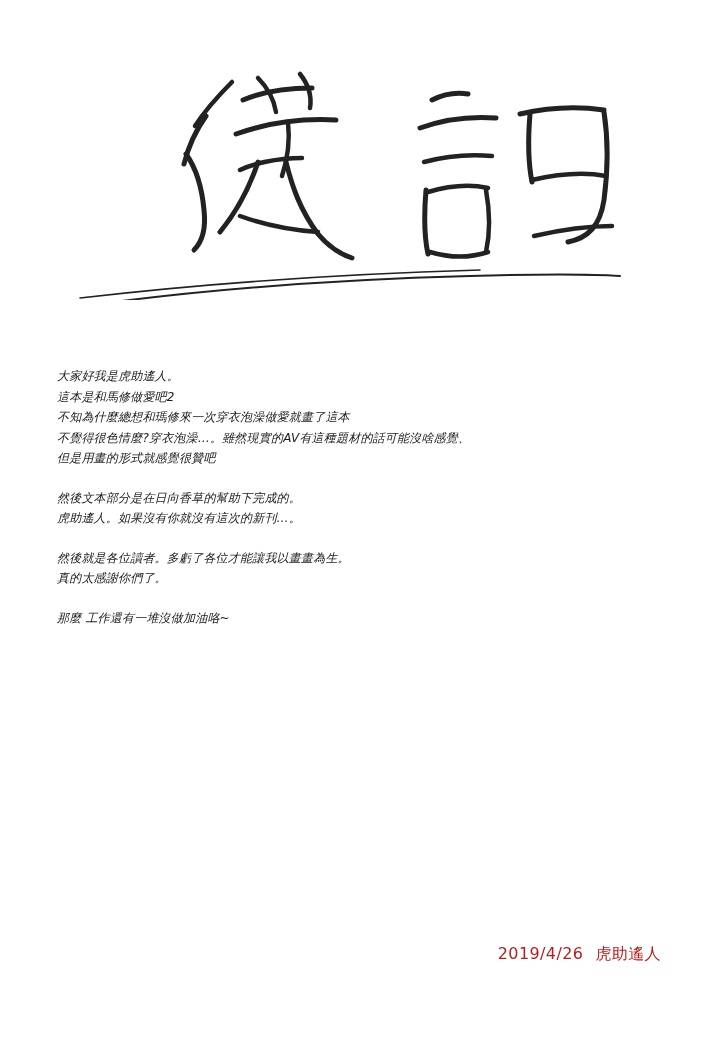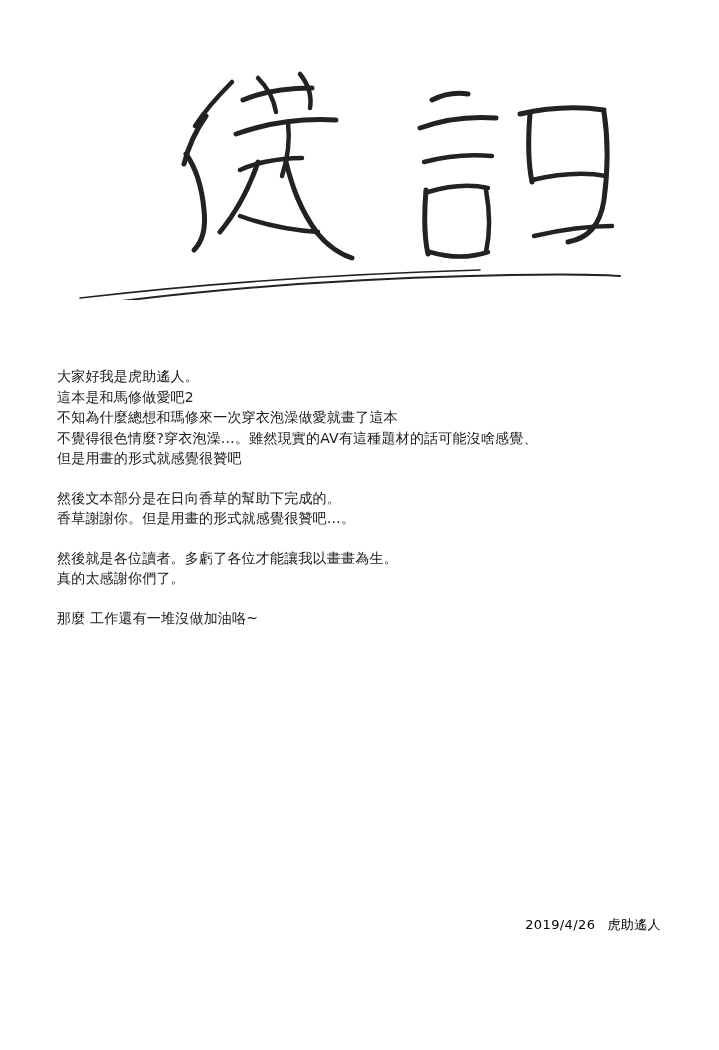--- a/index.html
+++ b/index.html
@@ -30,39 +30,40 @@
   }
   .heading-svg {
     display: block;
   }
   
   .body-text {
     position: absolute;
     left: 57px;
     top: 366px;
     width: 600px;
-    font-size: 14px;
+    font-size: 12px;
     line-height: 20.5px;
     color: #1a1a1a;
     letter-spacing: 0.2px;
+    font-style: italic;
   }
   .para {
     margin: 0 0 19px 0;
     white-space: pre-line;
   }
   .para:last-child {
     margin-bottom: 12px;
   }
   
   .signature {
     position: absolute;
     right: 58px;
-    top: 916px;
-    font-size: 13px;
-    color: #000000;
+    top: 944px;
+    font-size: 16px;
+    color: #b91c1c;
     letter-spacing: 0.4px;
     white-space: nowrap;
   }
   .signature .sig-date { margin-right: 12px; }
 </style>
 </head>
 <body>
 
 <div class="page">
 
@@ -107,21 +108,21 @@
     </svg>
   </div>
 
   <div class="body-text">
     <p class="para">大家好我是虎助遙人。
 這本是和馬修做愛吧2
 不知為什麼總想和瑪修來一次穿衣泡澡做愛就畫了這本
 不覺得很色情麼?穿衣泡澡…。雖然現實的AV有這種題材的話可能沒啥感覺、
 但是用畫的形式就感覺很贊吧</p>
     <p class="para">然後文本部分是在日向香草的幫助下完成的。
-香草謝謝你。但是用畫的形式就感覺很贊吧…。</p>
+虎助遙人。如果沒有你就沒有這次的新刊…。</p>
     <p class="para">然後就是各位讀者。多虧了各位才能讓我以畫畫為生。
 真的太感謝你們了。</p>
     <p class="para">那麼 工作還有一堆沒做加油咯~</p>
   </div>
 
   <div class="signature">
     <span class="sig-date">2019/4/26</span><span class="sig-author">虎助遙人</span>
   </div>
 
 </div>

